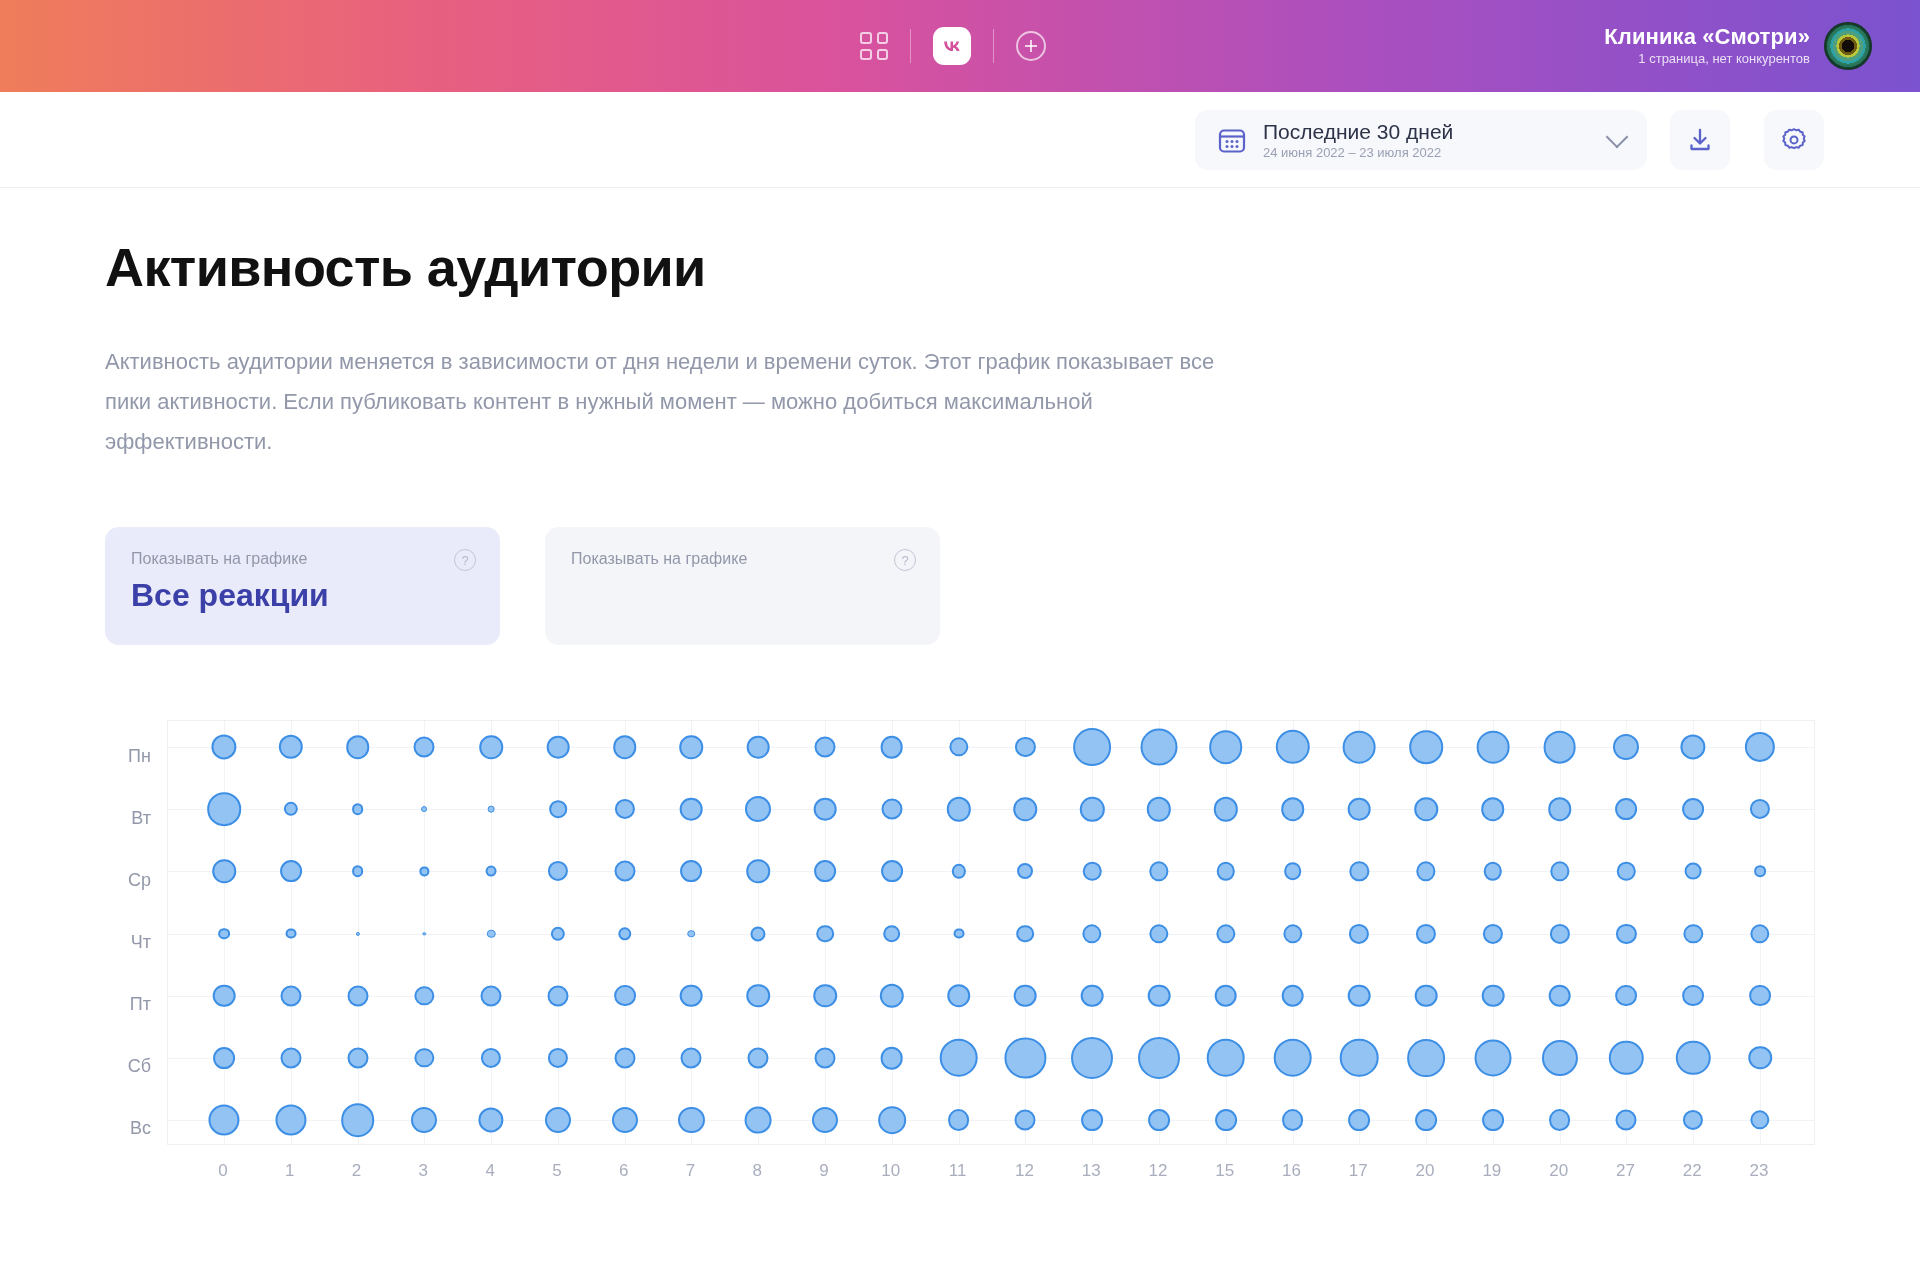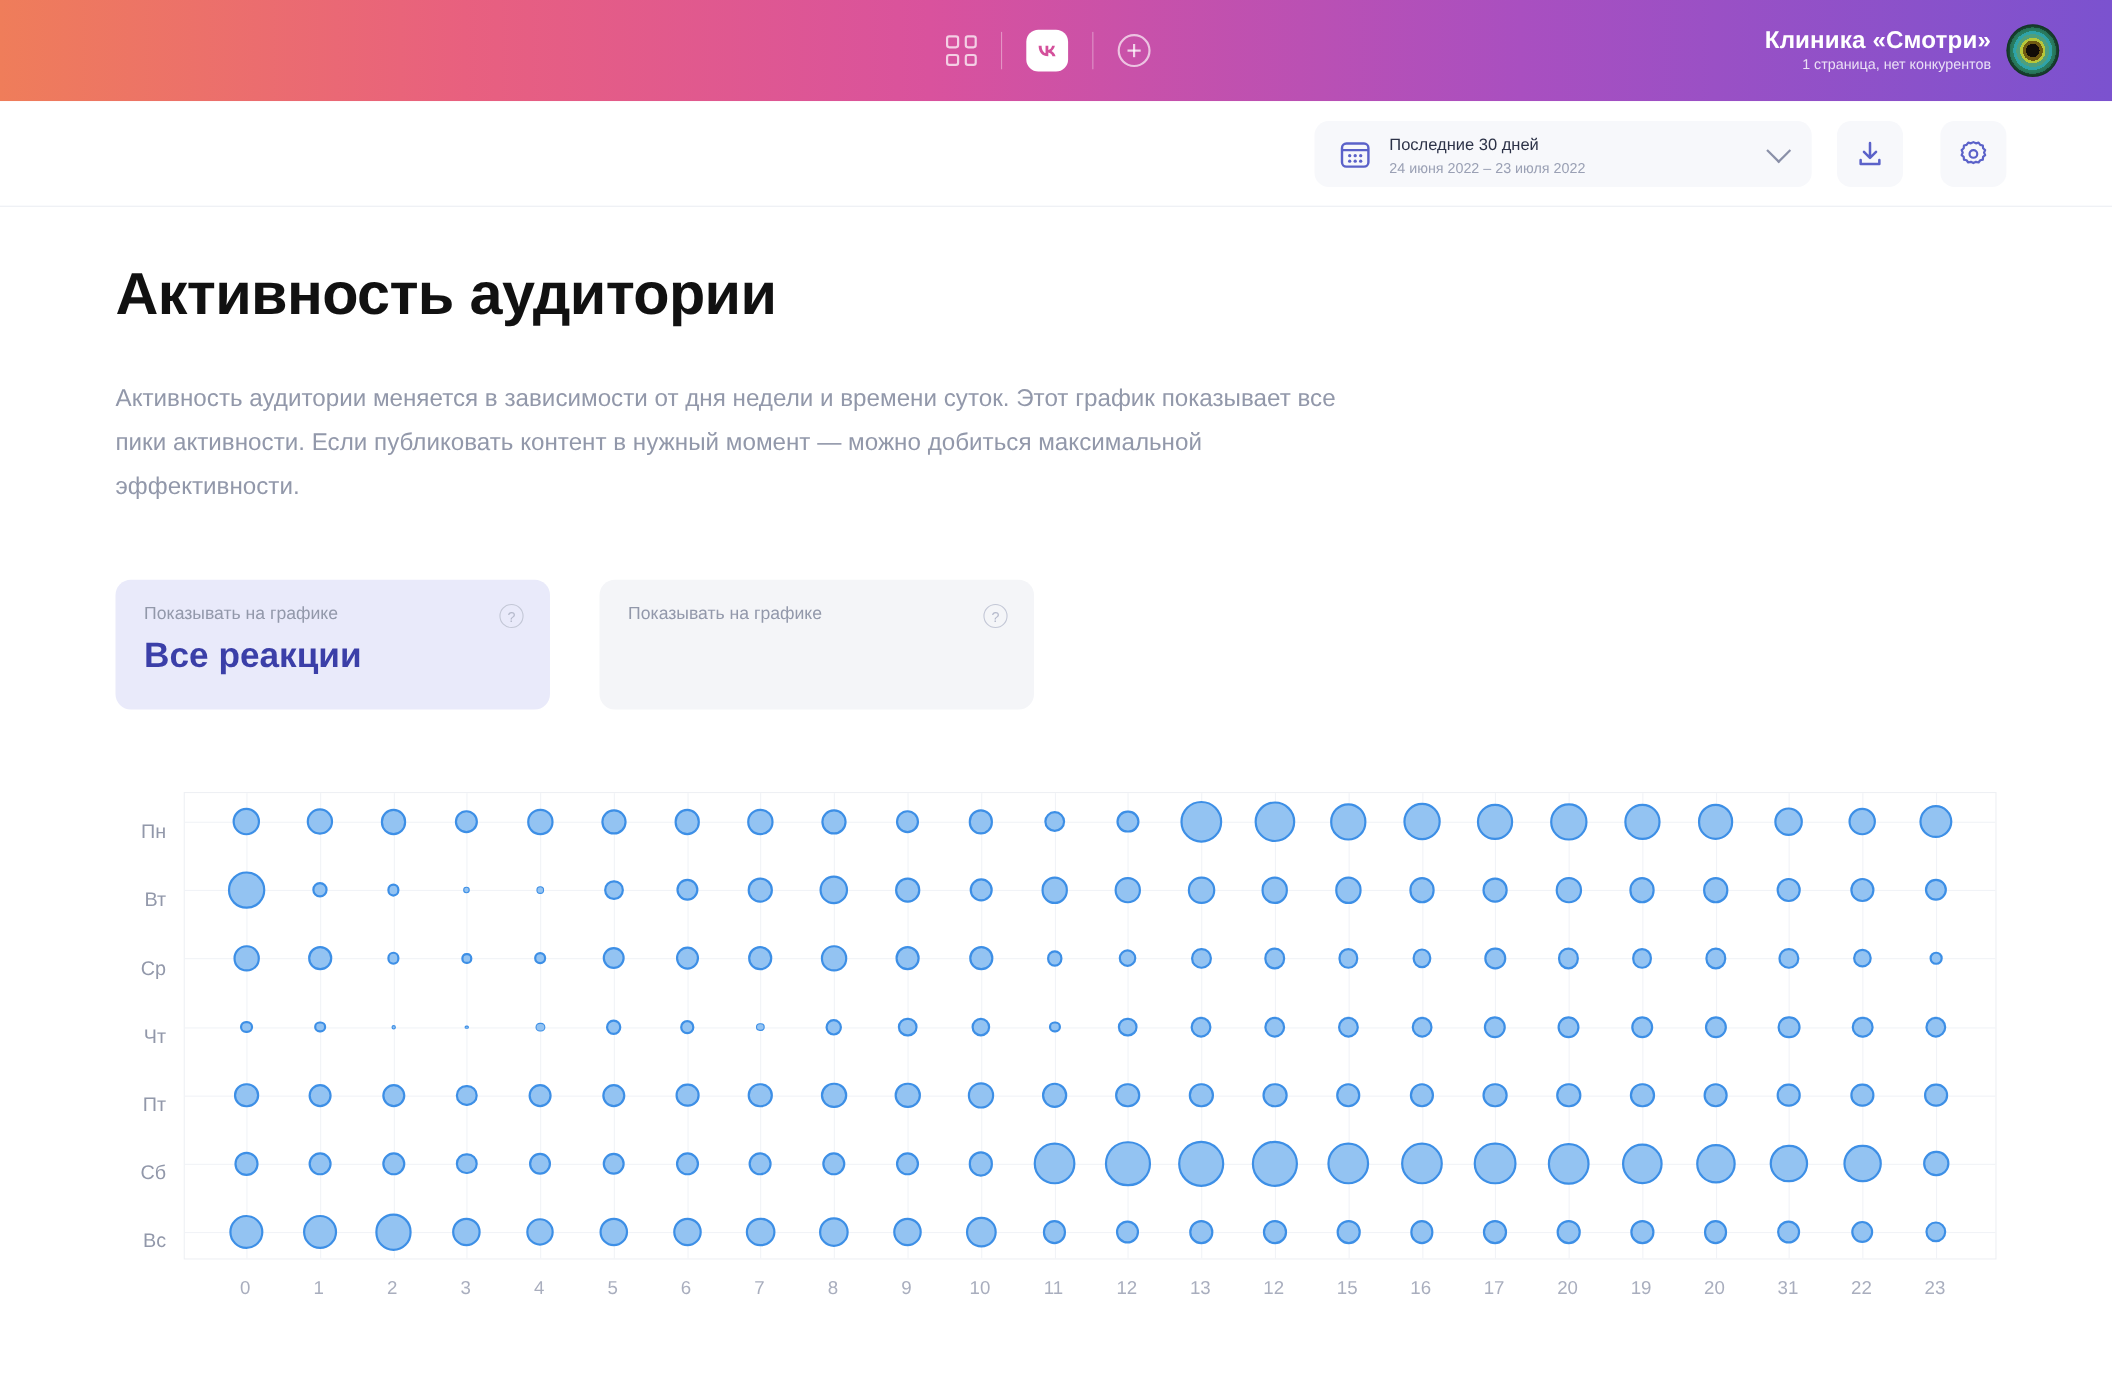--- a/index.html
+++ b/index.html
@@ -146,21 +146,21 @@
     height: 60px;
     background: #f7f8fb;
     border-radius: 13px;
     display: flex;
     align-items: center;
     padding: 0 22px;
     cursor: pointer;
   }
   .cal-icon { width: 30px; height: 30px; flex: none; margin-right: 16px; }
   .dr-text { flex: 1; }
-  .dr-title { font-size: 15px; color: #2c3247; line-height: 25px; }
+  .dr-title { font-size: 21px; color: #2c3247; line-height: 25px; }
   .dr-sub { font-size: 13px; color: #9aa0b4; line-height: 18px; }
   .dr-chev {
     width: 16px; height: 16px;
     border-right: 2.4px solid #8a90a8;
     border-bottom: 2.4px solid #8a90a8;
     transform: rotate(45deg);
     margin-bottom: 6px;
   }
   .iconbtn {
     position: absolute;
@@ -583,19 +583,19 @@
           <div class="xlabel" style="left: 790.609px;">11</div>
           <div class="xlabel" style="left: 857.391px;">12</div>
           <div class="xlabel" style="left: 924.174px;">13</div>
           <div class="xlabel" style="left: 990.957px;">12</div>
           <div class="xlabel" style="left: 1057.74px;">15</div>
           <div class="xlabel" style="left: 1124.52px;">16</div>
           <div class="xlabel" style="left: 1191.3px;">17</div>
           <div class="xlabel" style="left: 1258.09px;">20</div>
           <div class="xlabel" style="left: 1324.87px;">19</div>
           <div class="xlabel" style="left: 1391.65px;">20</div>
-          <div class="xlabel" style="left: 1458.43px;">31</div>
+          <div class="xlabel" style="left: 1458.43px;">27</div>
           <div class="xlabel" style="left: 1525.22px;">22</div>
           <div class="xlabel" style="left: 1592px;">23</div>
         </div>
     </div>
   </div>
 </div>
 
 </body></html>

